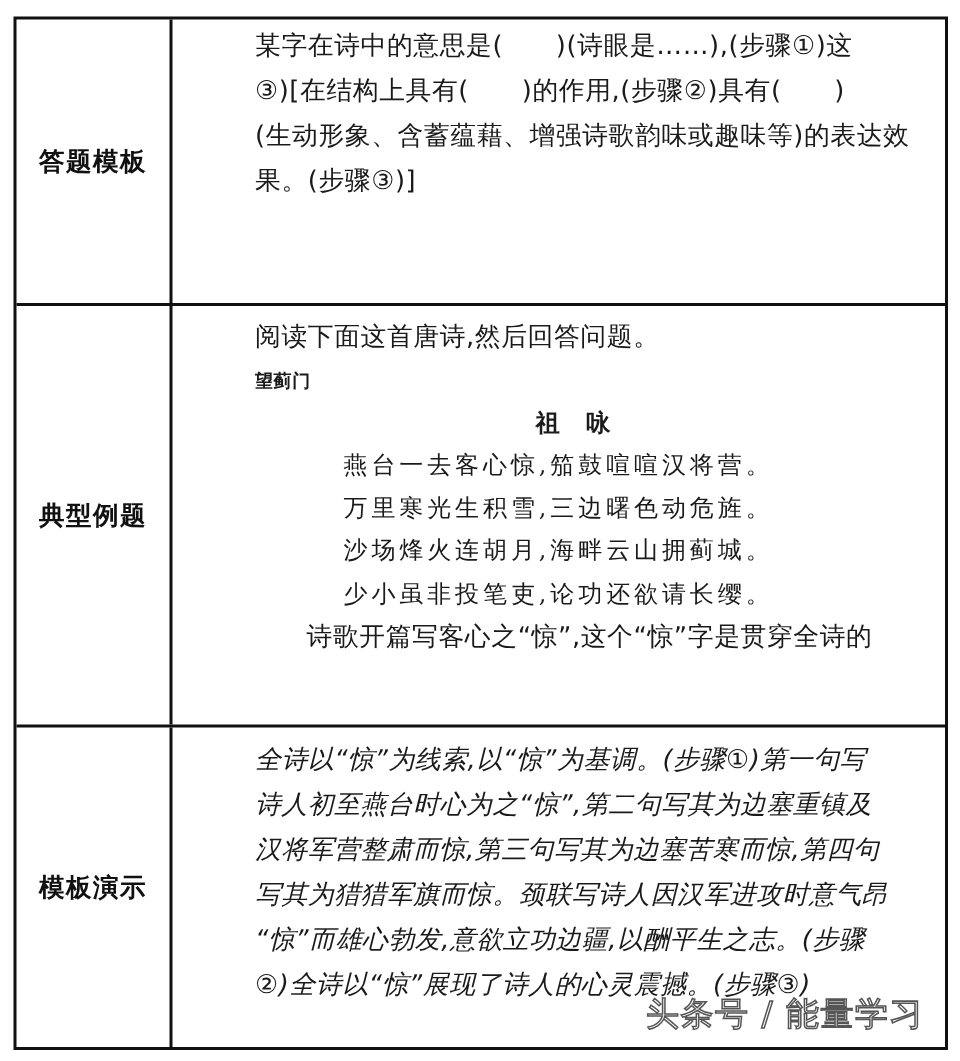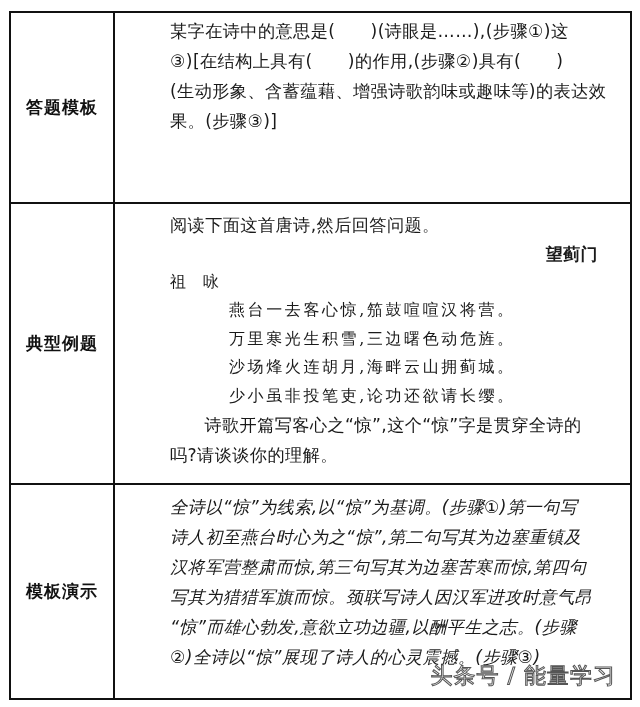--- a/index.html
+++ b/index.html
@@ -63,34 +63,36 @@
     text-align: justify;
     color: #1a1a1a;
     margin-left: 41px;
   }
   .content-cell p { margin: 0; }
   .r1 .content-cell { padding-top: 3px; }
   .r2 .content-cell { padding-top: 6px; }
   .r3 .content-cell { padding-top: 7px; font-style: italic; }
 
   .poem-title {
-    text-align: right;
+    text-align: left;
     font-weight: bold;
-    font-size: 17px;
+    font-size: 12px;
     line-height: 28px;
     margin: 0;
     padding-right: 20px;
   }
   .poem-author {
+    text-align: center;
     font-family: "DejaVu Serif", serif;
     font-size: 16px;
     line-height: 28px;
     letter-spacing: 6px;
     margin: 0;
     padding-right: 18px;
+    font-weight: bold;
   }
   .poem-line {
     font-family: "DejaVu Serif", "Liberation Serif", serif;
     font-size: 16px;
     line-height: 28.5px;
     letter-spacing: 2.6px;
     padding-left: 59px;
     margin: 0;
   }
   .question {
@@ -132,21 +134,20 @@
     </div>
     <div class="content-cell">
       <p>阅读下面这首唐诗,然后回答问题。</p>
       <p class="poem-title">望蓟门</p>
       <p class="poem-author">祖 咏</p>
       <p class="poem-line">燕台一去客心惊,笳鼓喧喧汉将营。</p>
       <p class="poem-line">万里寒光生积雪,三边曙色动危旌。</p>
       <p class="poem-line">沙场烽火连胡月,海畔云山拥蓟城。</p>
       <p class="poem-line">少小虽非投笔吏,论功还欲请长缨。</p>
       <p class="question">诗歌开篇写客心之“惊”,这个“惊”字是贯穿全诗的</p>
-      <p>吗?请谈谈你的理解。</p>
     </div>
   </div>
 
   <div class="row r3">
     <div class="label-cell">
       <span>模板演示</span>
     </div>
     <div class="content-cell">
       <p>全诗以“惊”为线索,以“惊”为基调。(步骤①)第一句写</p>
       <p>诗人初至燕台时心为之“惊”,第二句写其为边塞重镇及</p>

